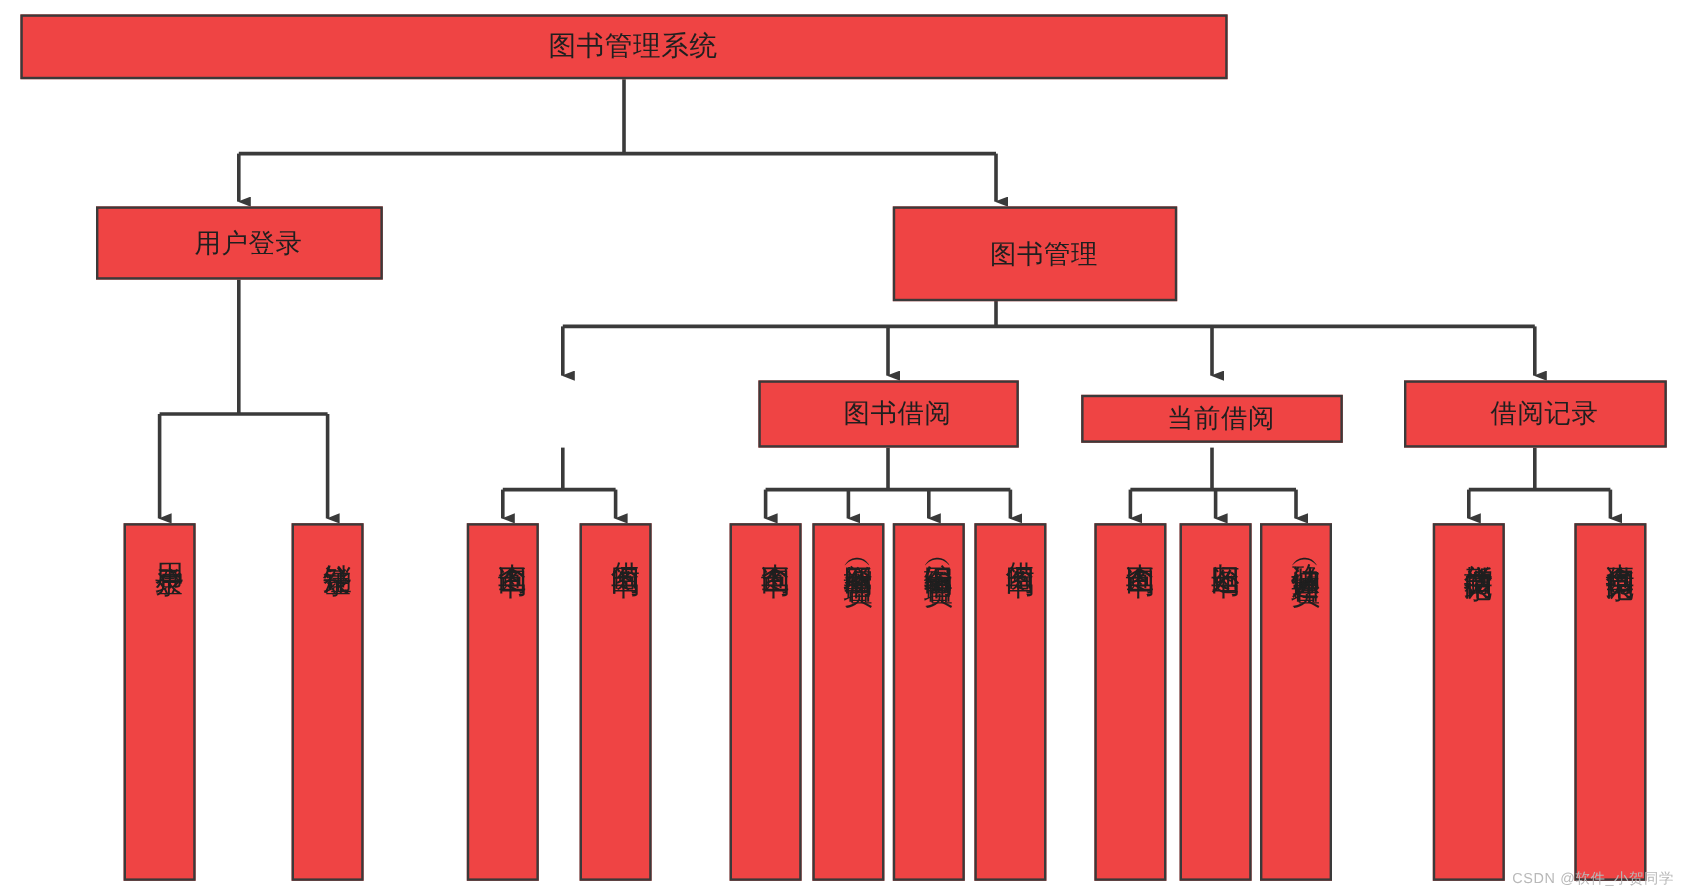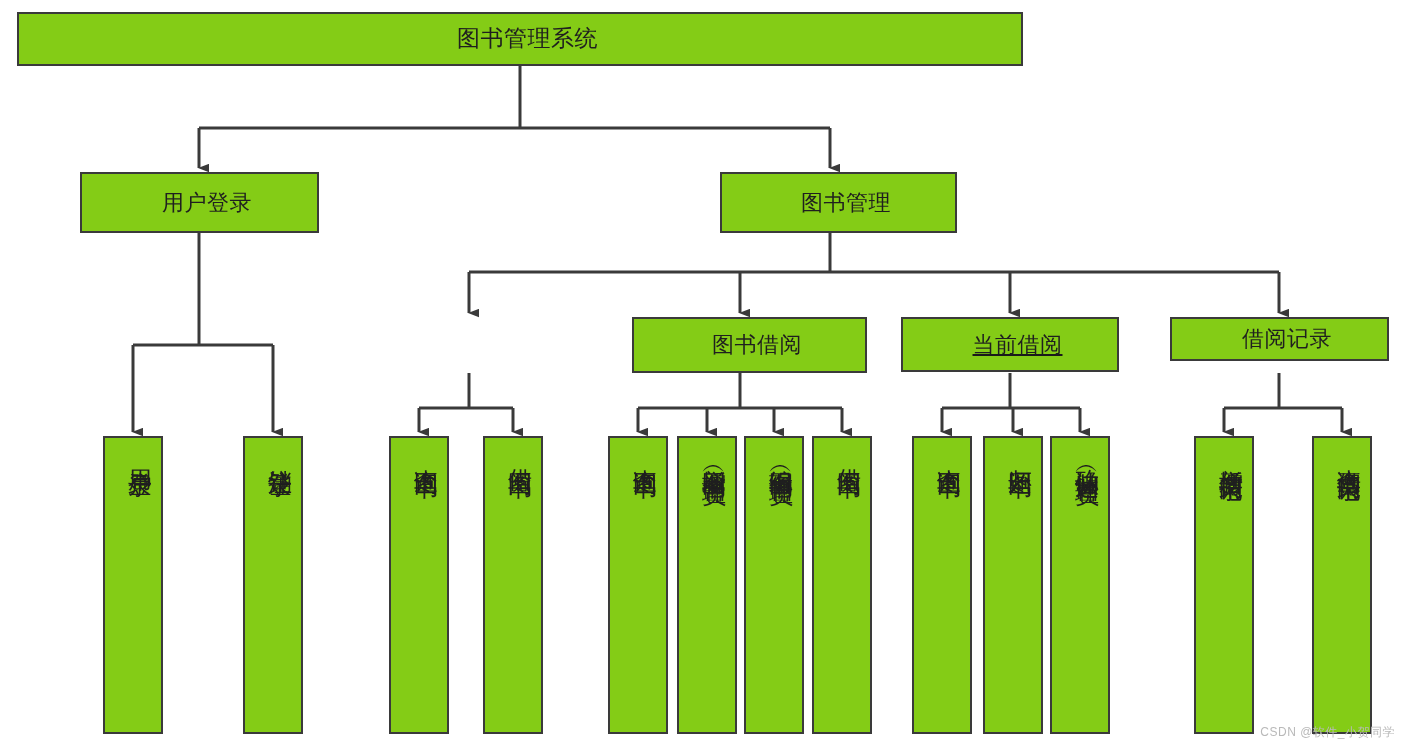--- a/index.html
+++ b/index.html
@@ -22,21 +22,21 @@
     position: absolute;
     left: 0;
     top: 0;
     width: 1405px;
     height: 747px;
     pointer-events: none;
   }
   .node {
     position: absolute;
     box-sizing: border-box;
-    background: #84cc16;
+    background: #ef4444;
     border: 2.5px solid #3a3a3a;
     display: flex;
     align-items: center;
     justify-content: center;
     text-align: left;
     z-index: 2;
     padding-left: 15px;
   }
   .node .label {
     display: block;
@@ -132,31 +132,31 @@
     </g>
   </svg>
 
   <div class="node h root" style="left:17px; top:12px; width:1006px; height:54px;">
     <span class="label">图书管理系统</span>
   </div>
 
   <div class="node h" style="left:80px; top:172px; width:239px; height:61px;">
     <span class="label">用户登录</span>
   </div>
-  <div class="node h" style="left:720px; top:172px; width:237px; height:61px;">
+  <div class="node h" style="left:744px; top:172px; width:237px; height:79px;">
     <span class="label">图书管理</span>
   </div>
 
-  <div class="node h" style="left:632px; top:317px; width:235px; height:56px;">
+  <div class="node h" style="left:632px; top:317px; width:217px; height:56px;">
     <span class="label">图书借阅</span>
   </div>
-  <div class="node h" style="left:901px; top:317px; width:218px; height:55px;text-decoration:underline;">
+  <div class="node h" style="left:901px; top:329px; width:218px; height:40px;">
     <span class="label">当前借阅</span>
   </div>
-  <div class="node h" style="left:1170px; top:317px; width:219px; height:44px;">
+  <div class="node h" style="left:1170px; top:317px; width:219px; height:56px;">
     <span class="label">借阅记录</span>
   </div>
 
   <div class="node v" style="left:103px; top:436px; width:60px; height:298px;">
     <span class="label">用户登录</span>
   </div>
   <div class="node v" style="left:243px; top:436px; width:60px; height:298px;">
     <span class="label">注销登录</span>
   </div>
 

